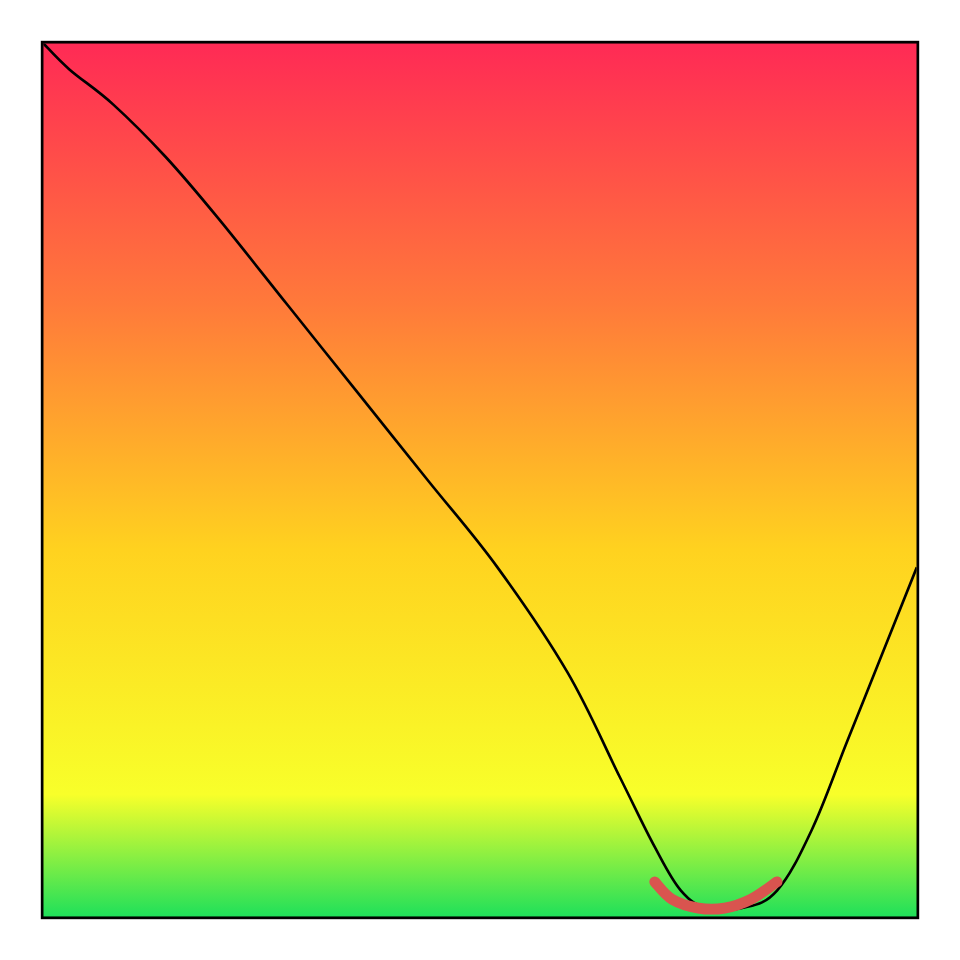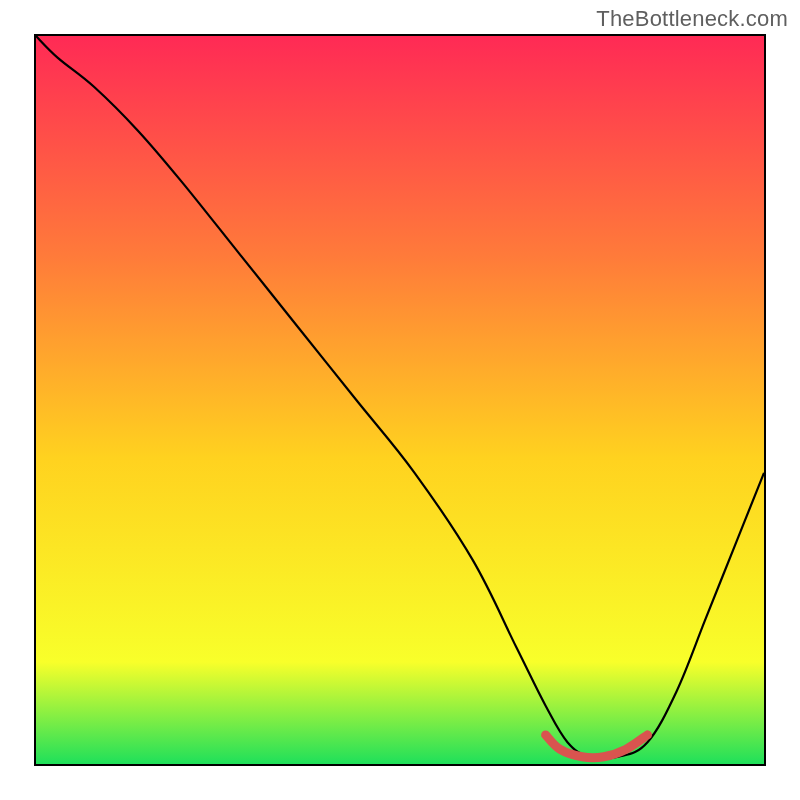--- a/index.html
+++ b/index.html
@@ -40,21 +40,20 @@
     width: 728px;
     height: 728px;
     overflow: hidden;
   }
   svg { display: block; }
 </style>
 </head>
 <body>
 
 <div class="outer">
-  <div class="watermark">TheBottleneck.com</div>
 
   <div class="plotframe">
     <div class="plotarea">
       <svg id="plot-svg" width="728" height="728" viewBox="0 0 728 728" preserveAspectRatio="none">
         <defs>
           <linearGradient id="bg-grad" x1="0" y1="0" x2="0" y2="1">
             <stop id="g0" offset="0%" stop-color="#ff2a55"></stop>
             <stop id="g1" offset="30%" stop-color="#ff7a3a"></stop>
             <stop id="g2" offset="58%" stop-color="#ffd21f"></stop>
             <stop id="g3" offset="86%" stop-color="#f8ff2a"></stop>

